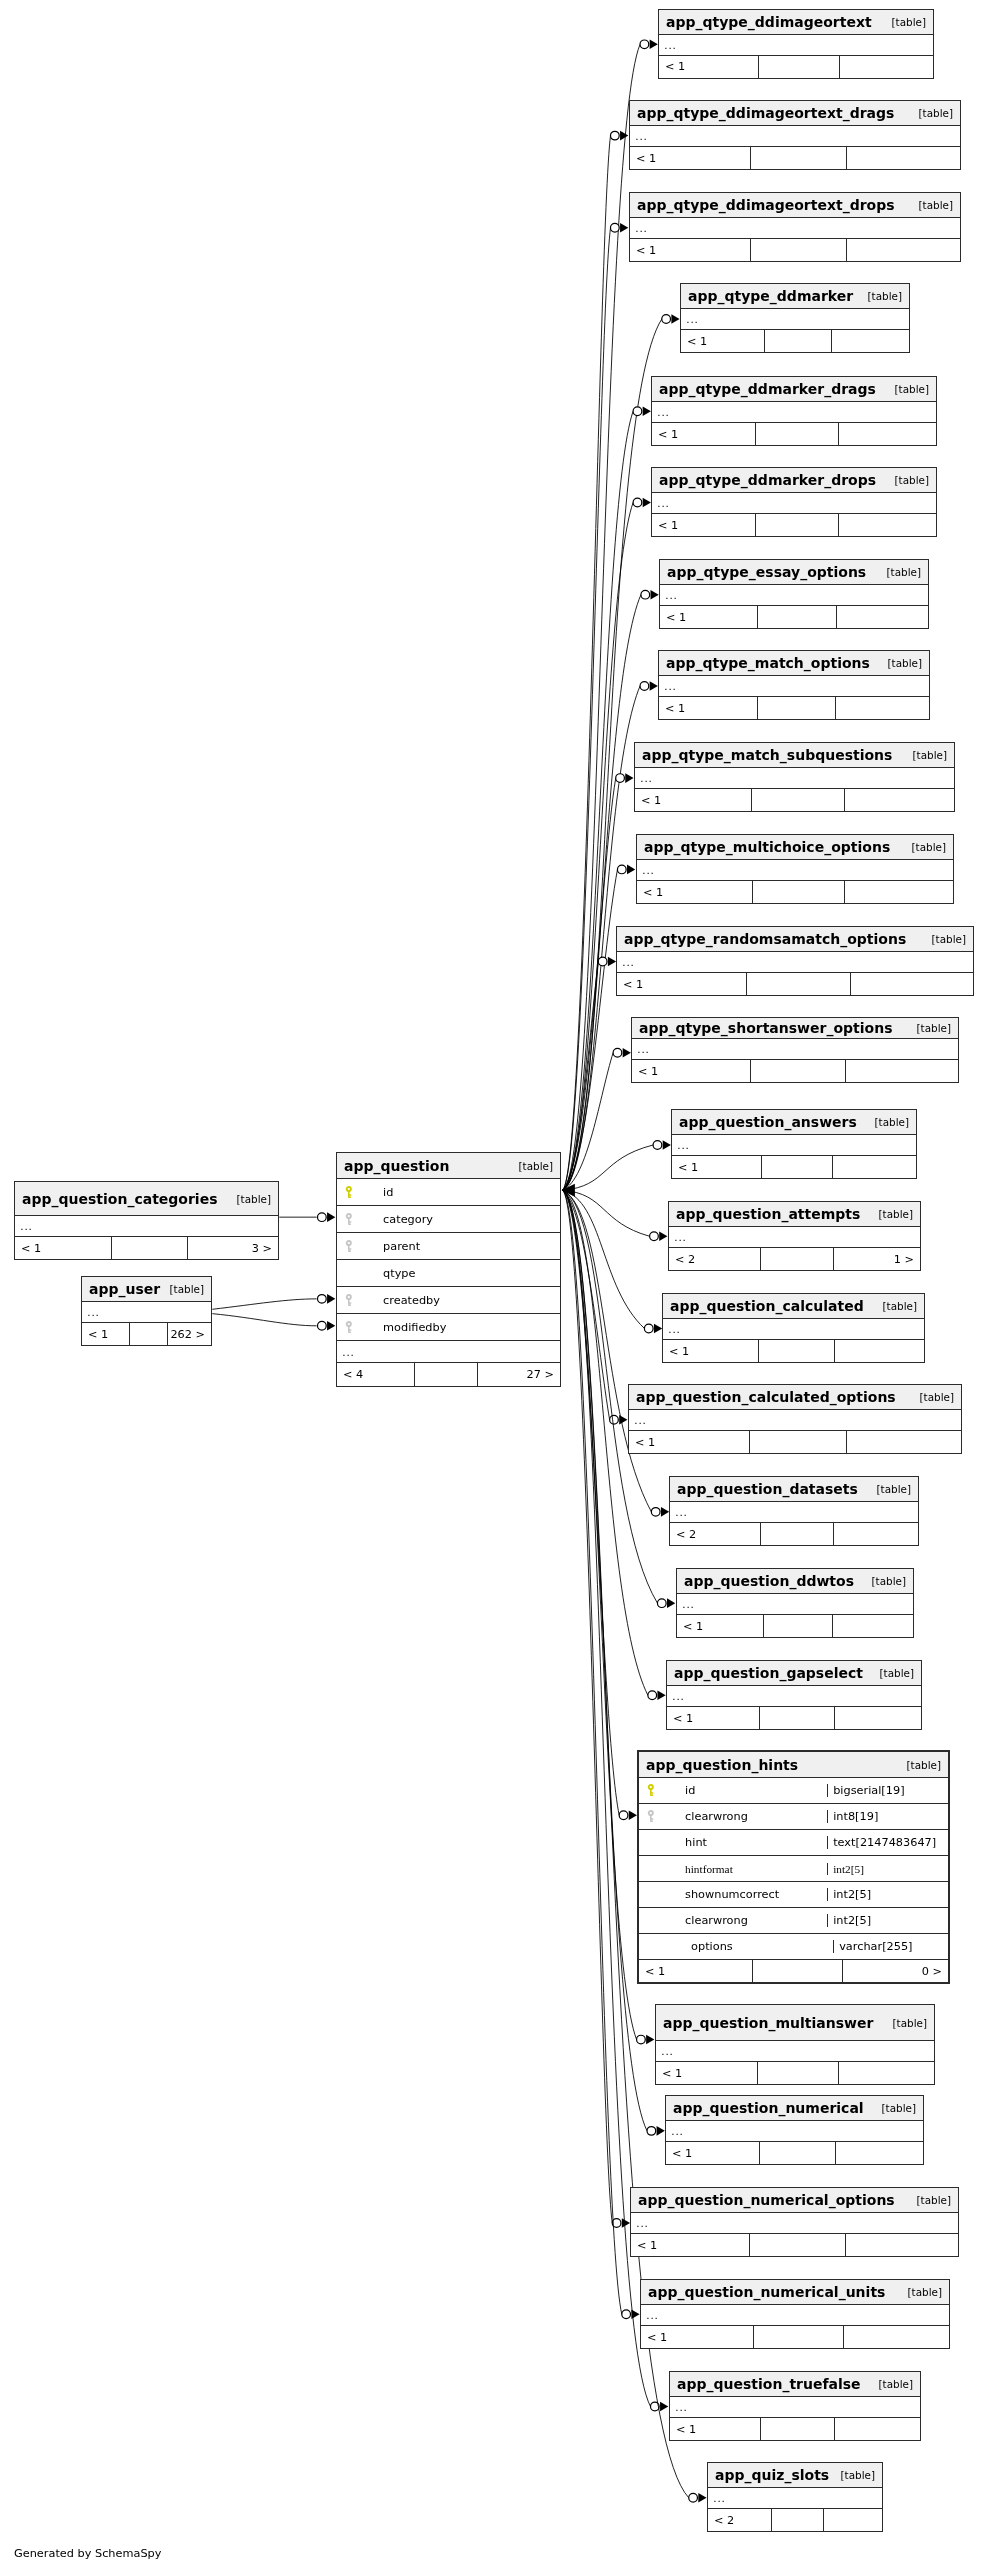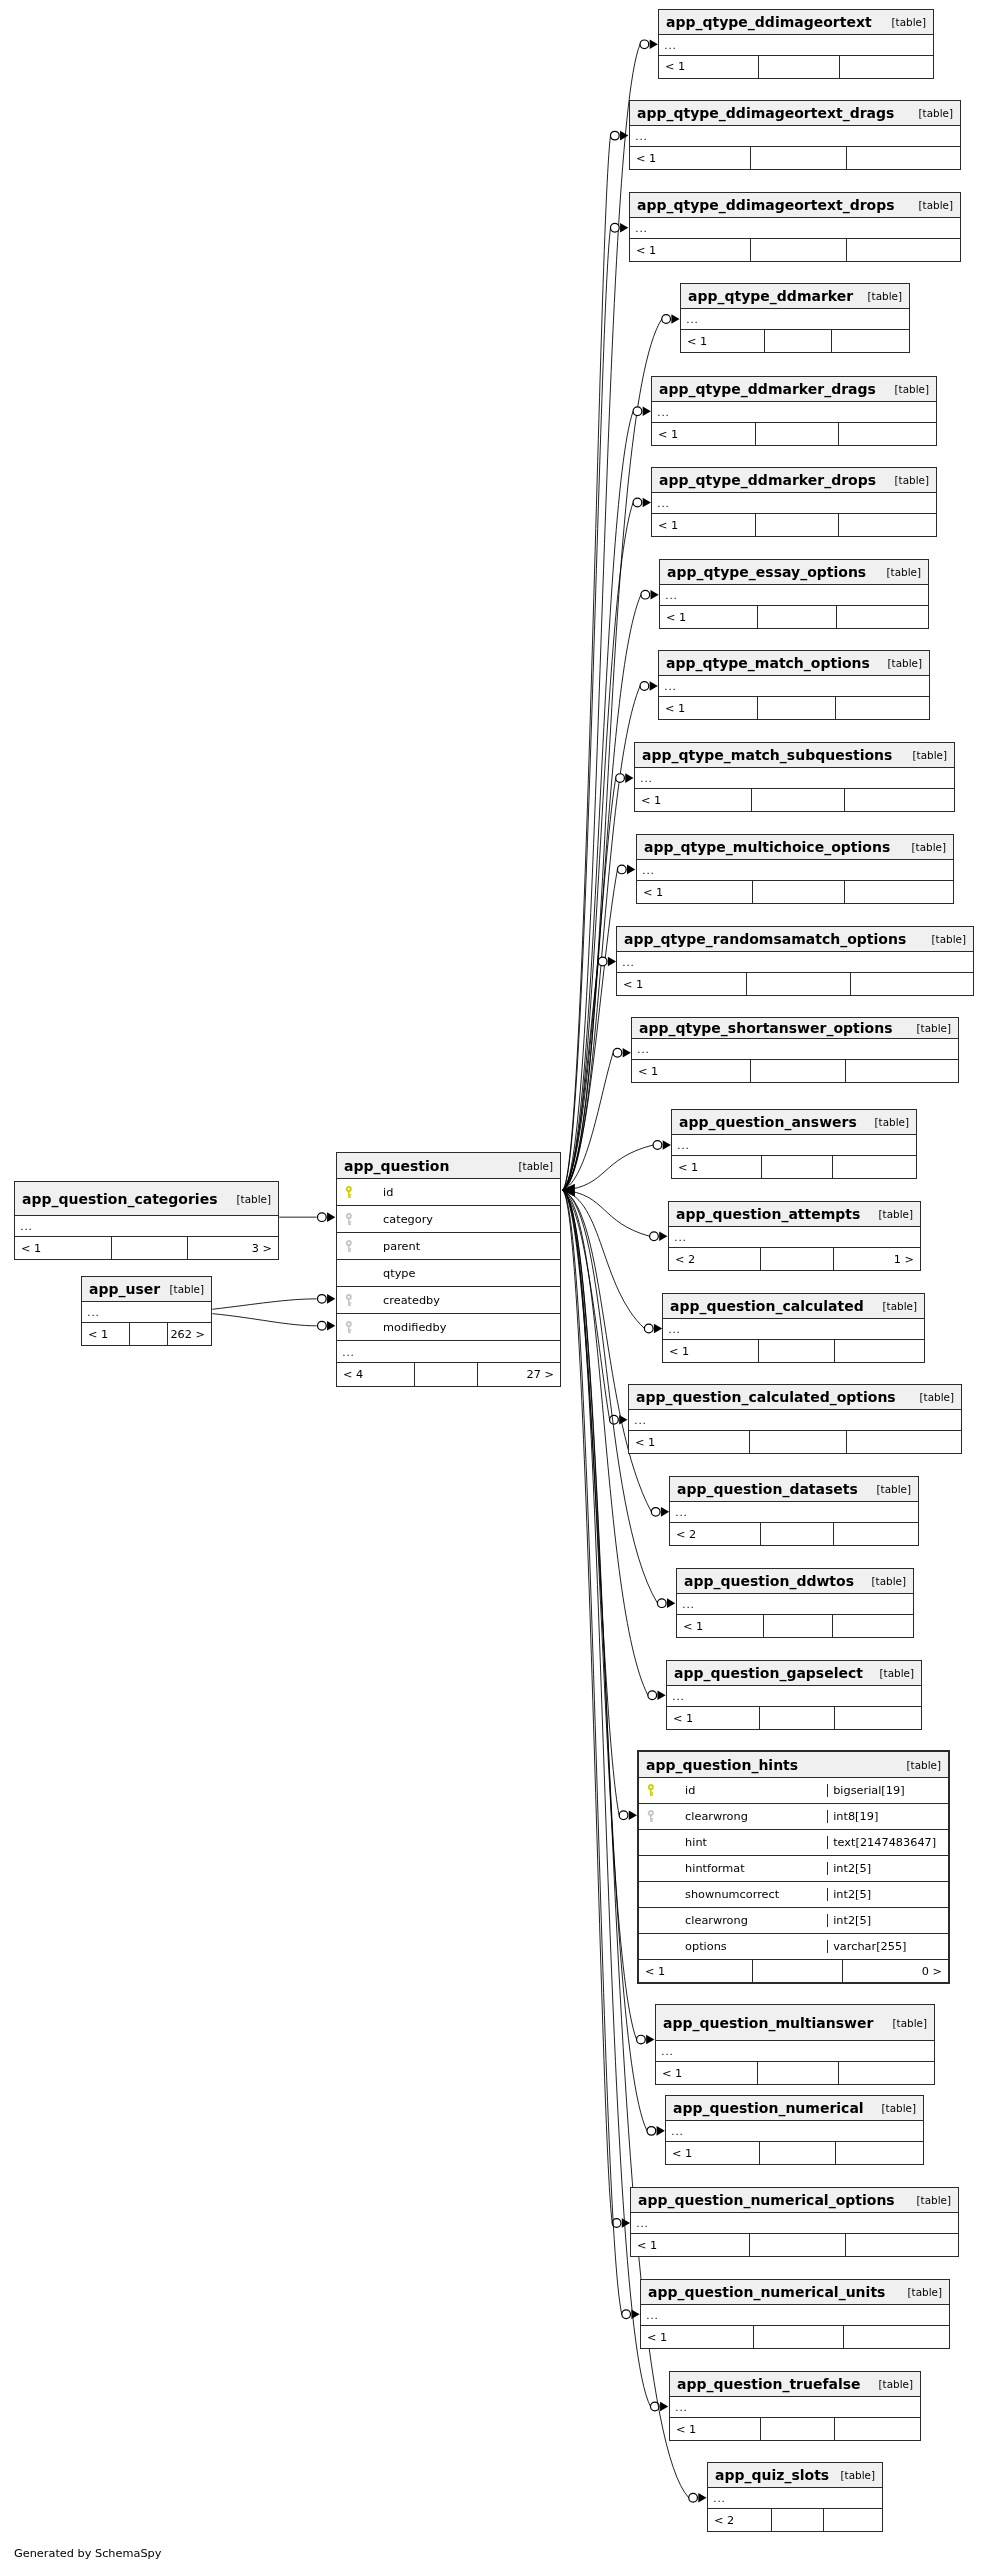--- a/index.html
+++ b/index.html
@@ -451,42 +451,42 @@
           </div>
           <div class="typecell">int8[19]</div>
         </div>
         <div class="row" style="height: 26px;">
           <div class="namecell" style="width: 188px;">
             <div class="keyslot"></div>
             <div class="cname">hint</div>
           </div>
           <div class="typecell">text[2147483647]</div>
         </div>
-        <div class="row" style="height: 26px;">
+        <div class="row" style="height: 26px; font-family: Liberation Serif, serif;">
           <div class="namecell" style="width: 188px;">
             <div class="keyslot"></div>
             <div class="cname">hintformat</div>
           </div>
           <div class="typecell">int2[5]</div>
         </div>
         <div class="row" style="height: 26px;">
           <div class="namecell" style="width: 188px;">
             <div class="keyslot"></div>
             <div class="cname">shownumcorrect</div>
           </div>
           <div class="typecell">int2[5]</div>
         </div>
         <div class="row" style="height: 26px;">
           <div class="namecell" style="width: 188px;">
             <div class="keyslot"></div>
             <div class="cname">clearwrong</div>
           </div>
           <div class="typecell">int2[5]</div>
         </div>
-        <div class="row" style="height: 26px;">
+        <div class="row" style="height: 26px; padding-left: 6px;">
           <div class="namecell" style="width: 188px;">
             <div class="keyslot"></div>
             <div class="cname">options</div>
           </div>
           <div class="typecell">varchar[255]</div>
         </div>
         <div class="ft" style="height: 22px;">
           <div>&lt; 1</div>
           <div>0 &gt;</div>
           <div class="ftdiv" style="left: 113px;"></div>

